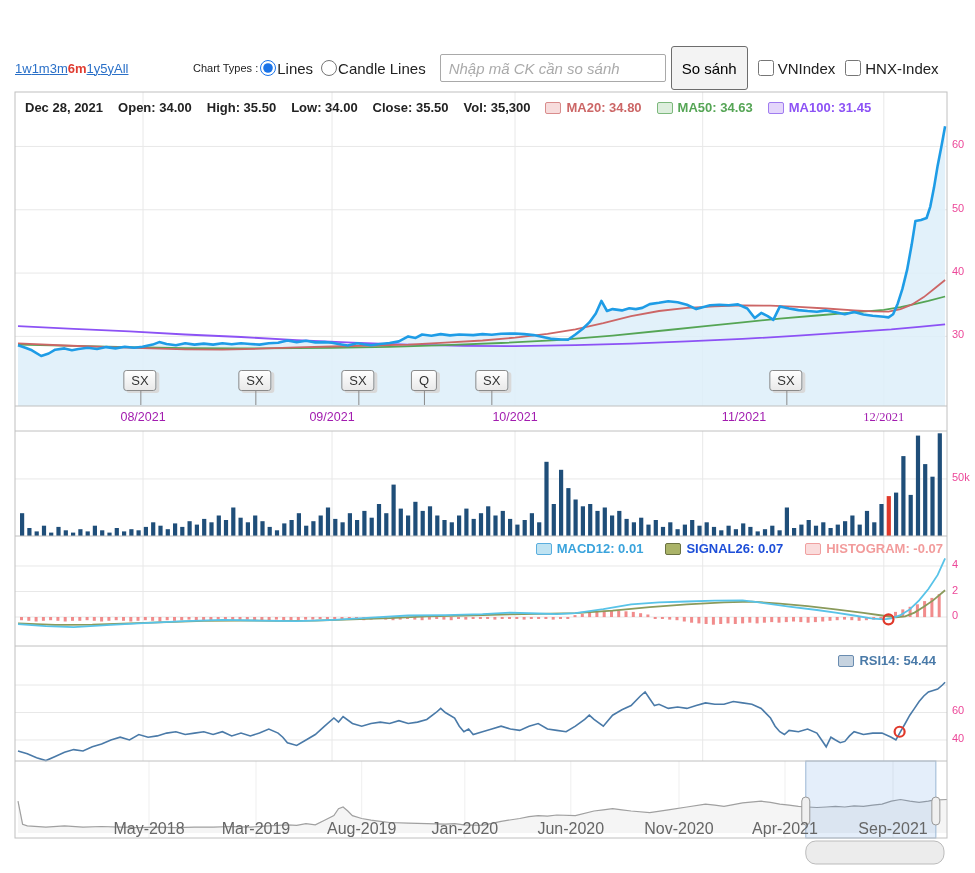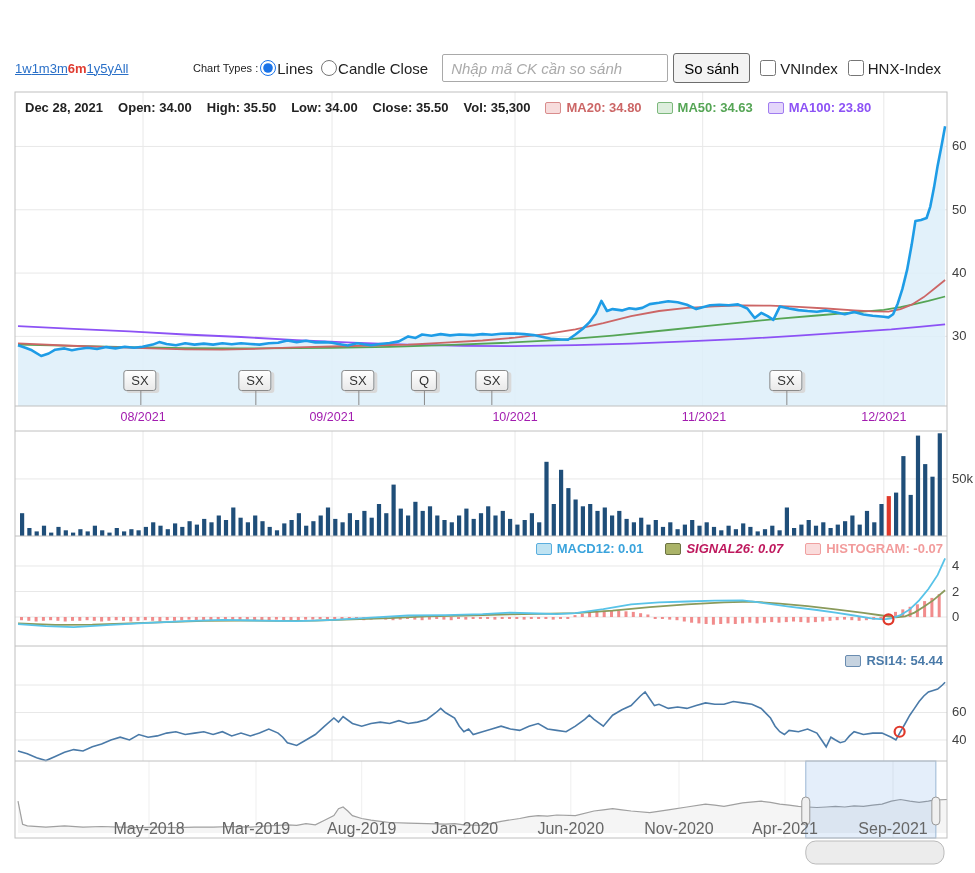--- a/index.html
+++ b/index.html
@@ -7,41 +7,41 @@
   #page-title{position:absolute;top:6px;left:15px;margin:0;font-size:19px;font-weight:bold;color:#15497c;white-space:nowrap;}
   .toolbar{position:absolute;top:52px;left:15px;width:960px;height:32px;display:flex;align-items:center;white-space:nowrap;}
   .periods{display:flex;width:178px;font-size:13px;}
   .periods a{color:#2a70c8;text-decoration:underline;cursor:pointer;}
   .periods a.active{color:#e03c31;font-weight:bold;text-decoration:none;}
   .ct-label{font-size:11px;color:#222;margin-right:2px;}
   .radio-label{font-size:15px;color:#222;display:inline-flex;align-items:center;margin-right:8px;cursor:pointer;}
   .radio-label input{accent-color:#1a73e8;margin:0 1px 0 0;width:16px;height:16px;}
   #compare-input{width:208px;height:26px;border:1px solid #a9a9a9;border-radius:2px;padding:0 8px;font-size:15px;margin-left:6px;font-family:"Liberation Sans",sans-serif;}
   #compare-input::placeholder{color:#aaa;font-style:italic;}
-  #compare-btn{margin-left:5px;height:30px;padding:0 10px;font-size:15px;background:#f3f3f3;border:1px solid #6d6d6d;border-radius:3px;color:#000;cursor:pointer;font-family:"Liberation Sans",sans-serif;}
+  #compare-btn{margin-left:5px;height:44px;padding:0 10px;font-size:15px;background:#f3f3f3;border:1px solid #6d6d6d;border-radius:3px;color:#000;cursor:pointer;font-family:"Liberation Sans",sans-serif;}
   .chk-label{font-size:15px;color:#222;display:inline-flex;align-items:center;margin-left:10px;cursor:pointer;}
   .chk-label input{width:16px;height:16px;margin:0 4px 0 0;accent-color:#1a73e8;}
   #chart-svg{position:absolute;left:0;top:0;}
   .ohlc-row{position:absolute;top:100px;left:25px;display:flex;gap:15px;font-size:13px;font-weight:600;color:#222;align-items:center;white-space:nowrap;}
   .leg-item{display:inline-flex;align-items:center;gap:5px;font-weight:bold;}
   .sw{display:inline-block;width:14px;height:10px;border-radius:2px;}
   .sw-ma20{background:#f7dcdc;border:1px solid #d98c8c;}
   .sw-ma50{background:#ddeedd;border:1px solid #7cb87c;}
   .sw-ma100{background:#e4d6fb;border:1px solid #a07cf0;}
   .t-ma20{color:#cc6666;} .t-ma50{color:#55a555;} .t-ma100{color:#8c52f5;}
   .macd-legend{position:absolute;top:541px;right:32px;display:flex;gap:22px;font-size:13px;align-items:center;justify-content:flex-end;}
   .sw-macd{background:#bfe3f2;border:1px solid #5aaede;}
   .sw-sig{background:#aab368;border:1px solid #6b7242;}
   .sw-hist{background:#fadcdc;border:1px solid #f0a0a0;}
-  .t-macd{color:#3aa3dc;} .t-sig{color:#be185d;font-style:italic;} .t-hist{color:#f29b9b;}
-  .rsi-legend{position:absolute;top:653px;right:32px;display:flex;font-size:13px;align-items:flex-end;}
+  .t-macd{color:#3aa3dc;} .t-sig{color:#1d4ed8;} .t-hist{color:#f29b9b;}
+  .rsi-legend{position:absolute;top:653px;right:39px;display:flex;font-size:13px;align-items:flex-end;}
   .sw-rsi{background:#c6d3e0;border:1px solid #6a8cb0;}
   .t-rsi{color:#4a7aa8;}
   .x-label{position:absolute;transform:translateX(-50%);font-size:12.5px;color:#a21caf;}
-  .y-label{position:absolute;font-size:13px;color:#404040;}
+  .y-label{position:absolute;font-size:11px;color:#ec4899;}
   .nav-label{position:absolute;transform:translateX(-50%);font-size:16px;color:#666;}
   .flag{position:absolute;transform:translateX(-50%);top:370px;height:19px;line-height:19px;padding:0 7px;background:linear-gradient(#ffffff,#e9e9e9);border:1px solid #8a8a8a;border-radius:3px;font-size:13px;color:#333;box-shadow:3px 2px 0 #d9d9d9;cursor:pointer;}
   .flag::after{content:"";position:absolute;left:50%;top:20px;width:1px;height:14px;background:#8a8a8a;}
 </style>
 </head>
 <body>
 
 <div id="app">
 
   <div class="toolbar">
@@ -54,21 +54,21 @@
         <a class="">5y</a>
         <a class="">All</a>
       </div>
     <span class="ct-label">Chart Types :</span>
     <label class="radio-label">
       <input type="radio" name="ctype" checked="" style="">
       <span>Lines</span>
     </label>
     <label class="radio-label">
       <input type="radio" name="ctype" style="">
-      <span>Candle Close</span>
+      <span>Candle Lines</span>
     </label>
     <input id="compare-input" type="text" placeholder="Nhập mã CK cần so sánh" style="">
     <button id="compare-btn">So sánh</button>
     <label class="chk-label">
       <input type="checkbox" style="">
       <span>VNIndex</span>
     </label>
     <label class="chk-label">
       <input type="checkbox" style="">
       <span>HNX-Index</span>
@@ -403,21 +403,21 @@
     <span class="leg-item">
         <span class="sw sw-ma20"></span>
         <span class="t-ma20">MA20: 34.80</span>
       </span>
     <span class="leg-item">
         <span class="sw sw-ma50"></span>
         <span class="t-ma50">MA50: 34.63</span>
       </span>
     <span class="leg-item">
         <span class="sw sw-ma100"></span>
-        <span class="t-ma100">MA100: 23.80</span>
+        <span class="t-ma100">MA100: 31.45</span>
       </span>
   </div>
 
   <div class="macd-legend">
     <span class="leg-item">
         <span class="sw sw-macd"></span>
         <span class="t-macd">MACD12: 0.01</span>
       </span>
     <span class="leg-item">
         <span class="sw sw-sig"></span>
@@ -433,22 +433,22 @@
     <span class="leg-item">
         <span class="sw sw-rsi"></span>
         <span class="t-rsi">RSI14: 54.44</span>
       </span>
   </div>
 
   <div id="overlay">
       <div class="x-label" style="left:143.0434px;top:410px;">08/2021</div>
       <div class="x-label" style="left:332.002px;top:410px;">09/2021</div>
       <div class="x-label" style="left:515.0150000000001px;top:410px;">10/2021</div>
-      <div class="x-label" style="left:704px;top:410px;">11/2021</div>
-      <div class="x-label" style="left:883.8280000000001px;top:410px;">12/2021</div>
+      <div class="x-label" style="left:744px;top:410px;">11/2021</div>
+      <div class="x-label" style="left:883.8280000000001px;top:410px;font-family:Liberation Serif, serif;">12/2021</div>
       <div class="y-label" style="left:952px;top:138.44354838709677px;">60</div>
       <div class="y-label" style="left:952px;top:201.74999999999997px;">50</div>
       <div class="y-label" style="left:952px;top:265.0564516129032px;">40</div>
       <div class="y-label" style="left:952px;top:328.36290322580646px;">30</div>
       <div class="y-label" style="left:952px;top:470.9347826086956px;">50k</div>
       <div class="y-label" style="left:952px;top:557.9883990719258px;">4</div>
       <div class="y-label" style="left:952px;top:583.5104408352669px;">2</div>
       <div class="y-label" style="left:952px;top:609.0324825986079px;">0</div>
       <div class="y-label" style="left:952px;top:677.0203106332139px;margin-left:48px;">80</div>
       <div class="y-label" style="left:952px;top:704.4994026284348px;">60</div>

